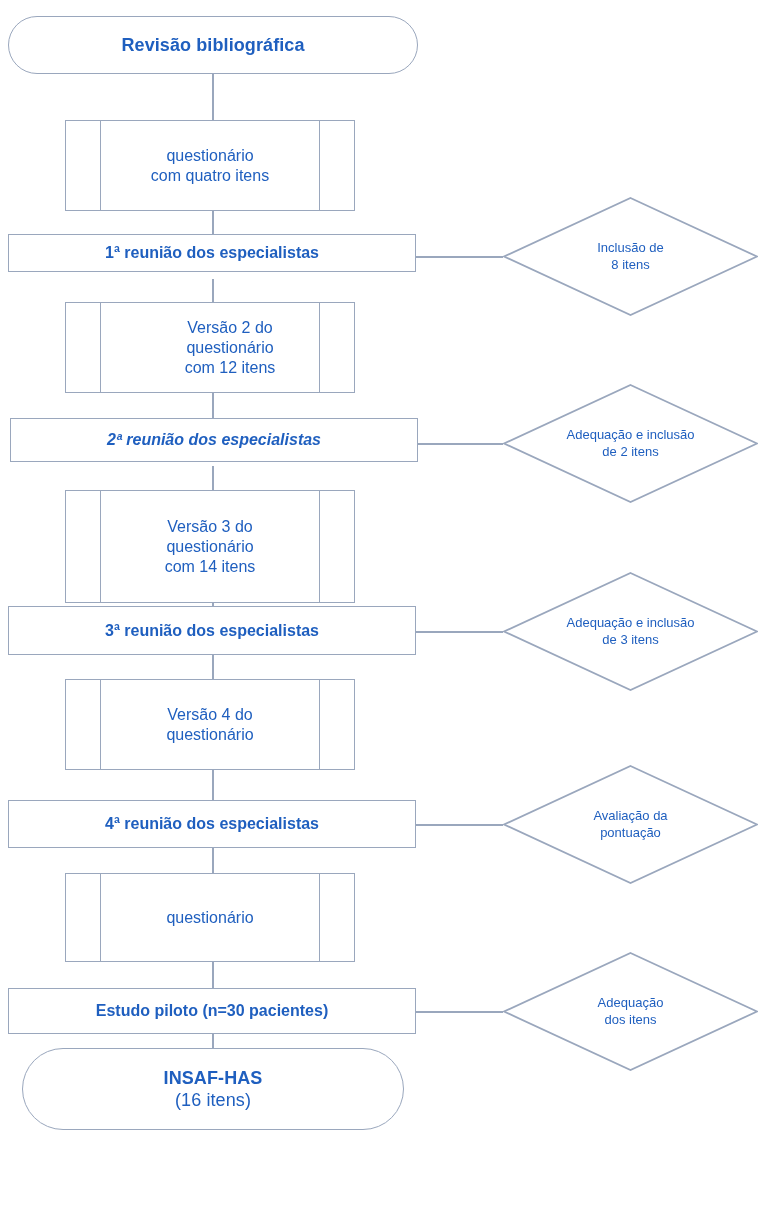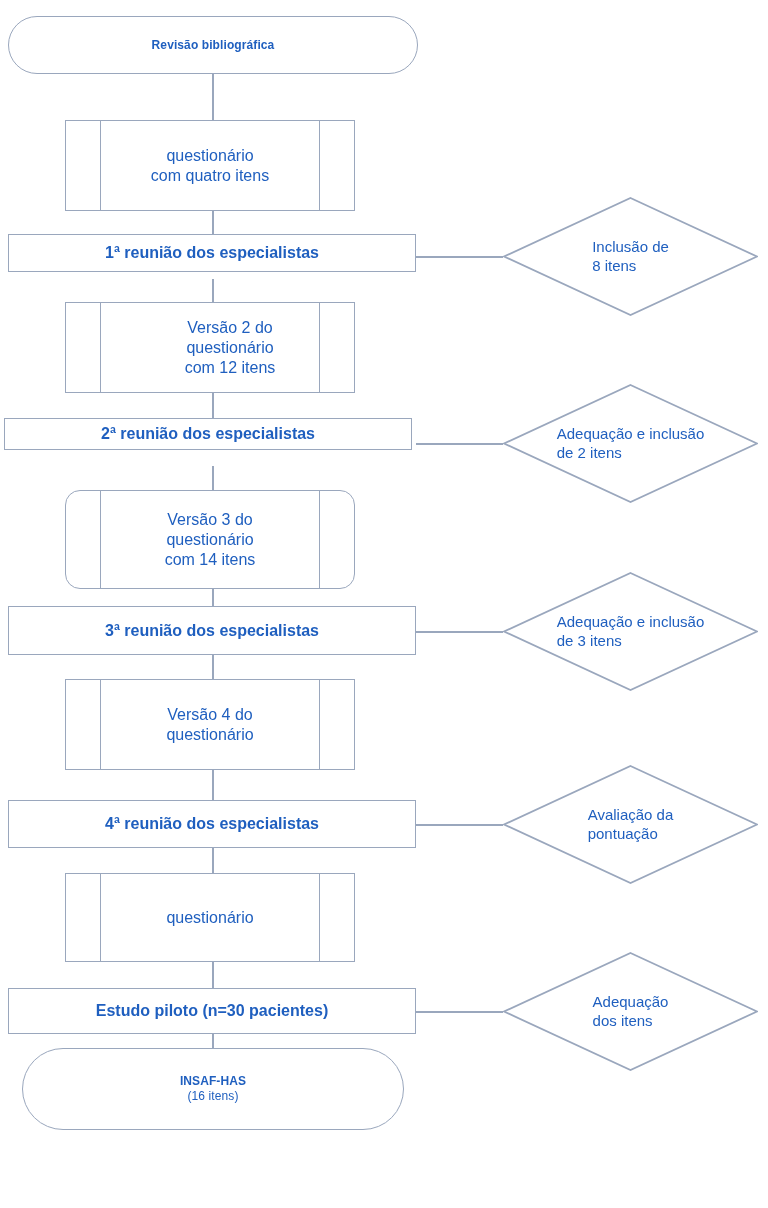--- a/index.html
+++ b/index.html
@@ -32,21 +32,21 @@
     color: #1f5fbf;
     line-height: 1.25;
   }
 
   
   .terminator {
     border: 1.6px solid #9aa7bd;
     border-radius: 999px;
     background: #fff;
     font-weight: bold;
-    font-size: 12px;
+    font-size: 18px;
     letter-spacing: .1px;
   }
 
   
   .process {
     border: 1.6px solid #9aa7bd;
     background: #fff;
     font-weight: bold;
     font-size: 16px;
   }
@@ -84,21 +84,22 @@
     left: 0; top: 0;
     width: 100%; height: 100%;
   }
   .diamond-wrap .label {
     position: absolute;
     left: 0; top: 0;
     width: 100%; height: 100%;
     display: flex;
     align-items: center;
     justify-content: center;
-    font-size: 15px;
+    text-align: center;
+    font-size: 13px;
     color: #1f5fbf;
     line-height: 1.25;
     padding: 0 28px;
     box-sizing: border-box;
   }
 
   .connector {
     position: absolute;
     background: #9aa7bd;
   }
@@ -156,37 +157,37 @@
   </div>
 
   <div class="node predef" style="left:65px; top:302px; width:290px; height:91px;padding-left:40px;">
     <div class="inner">
       <div>Versão 2 do</div>
       <div>questionário</div>
       <div>com 12 itens</div>
     </div>
   </div>
 
-  <div class="node process" style="left:4px; top:418px; width:408px; height:32px;">
+  <div class="node process" style="left:10px; top:418px; width:408px; height:44px;font-style:italic;">
     <span>2ª reunião dos especialistas</span>
   </div>
 
   <div class="diamond-wrap" style="left:503px; top:384px; width:255px; height:119px;">
     <svg class="shape" viewBox="0 0 255 119" preserveAspectRatio="none">
       <polygon points="127.5,1 254,59.5 127.5,118 1,59.5" fill="#ffffff" stroke="#9aa7bd" stroke-width="1.8"></polygon>
     </svg>
     <div class="label">
       <div>
         <div>Adequação e inclusão</div>
         <div>de 2 itens</div>
       </div>
     </div>
   </div>
 
-  <div class="node predef" style="left:65px; top:490px; width:290px; height:99px;border-radius:15px;">
+  <div class="node predef" style="left:65px; top:490px; width:290px; height:113px;">
     <div class="inner">
       <div>Versão 3 do</div>
       <div>questionário</div>
       <div>com 14 itens</div>
     </div>
   </div>
 
   <div class="node process" style="left:8px; top:606px; width:408px; height:49px;">
     <span>3ª reunião dos especialistas</span>
   </div>

